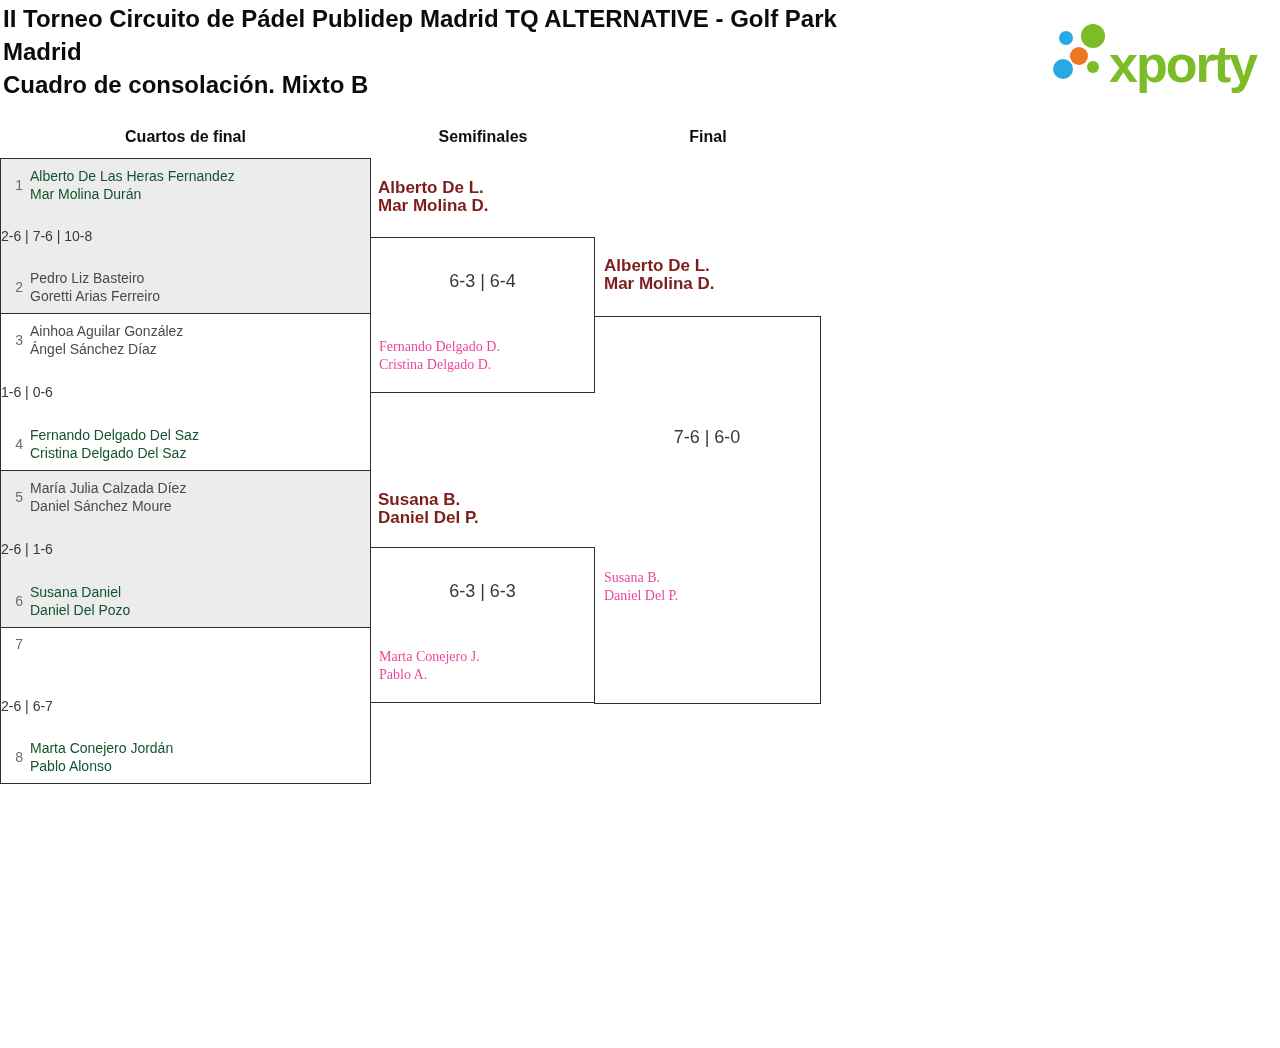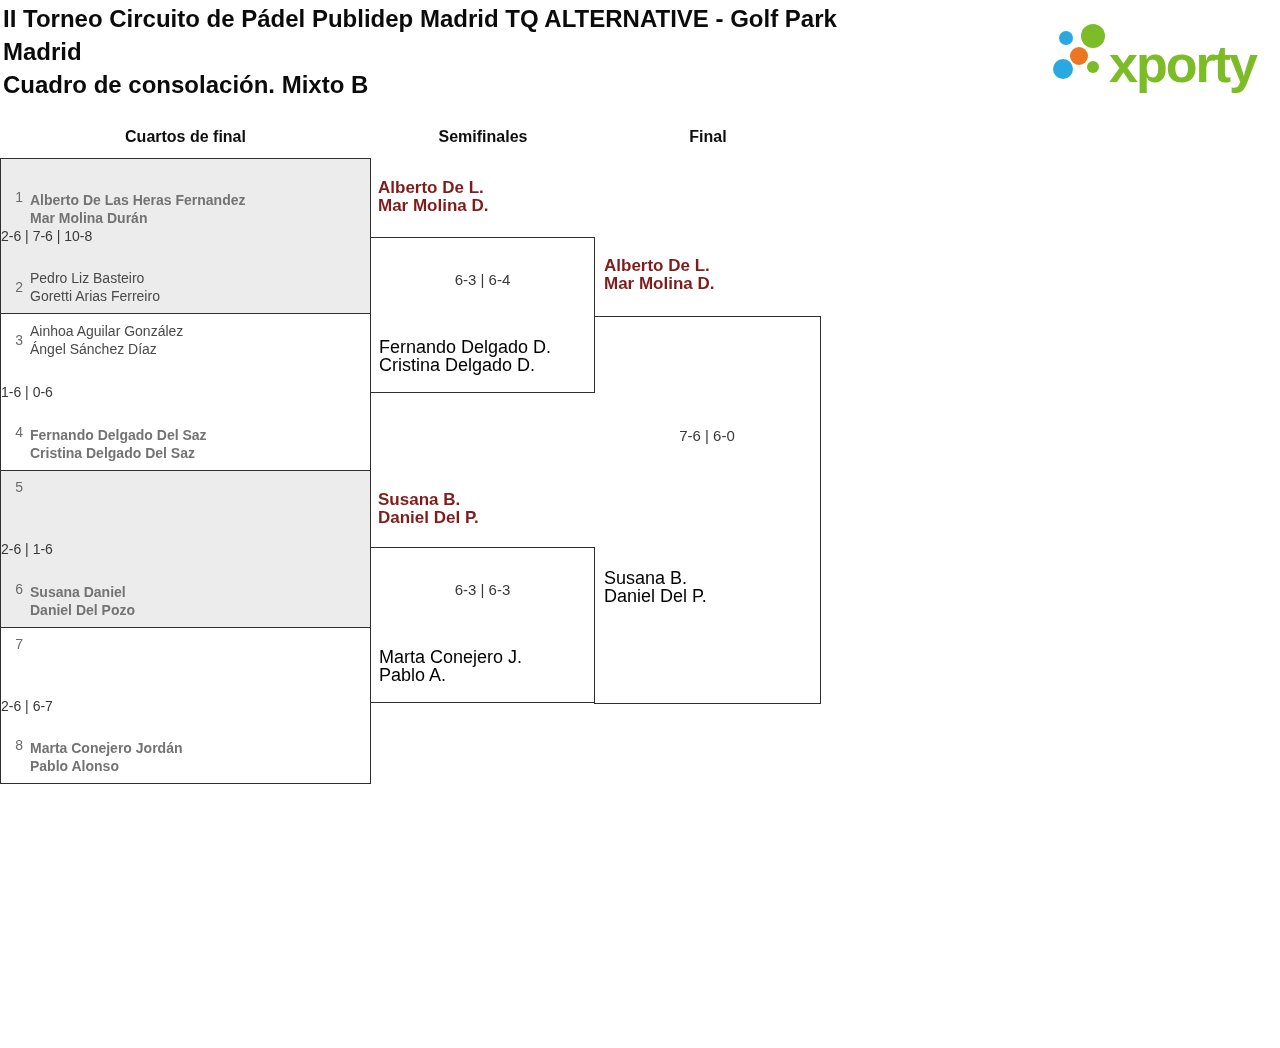--- a/index.html
+++ b/index.html
@@ -28,39 +28,39 @@
   .qf-block.gray{background:#ececec;}
   .qf-b1{height:156px;}
   .qf-b2{height:158px;}
   .qf-b3{height:158px;}
   .qf-b4{height:157px;}
   .pair{position:absolute;left:0;right:0;display:flex;align-items:center;padding-left:6px;}
   .pair.top{top:8px;}
   .pair.bottom{bottom:8px;}
   .seed{min-width:16px;text-align:right;font-size:14px;color:#6b6b6b;margin-right:7px;flex:none;}
   .names{font-size:14px;line-height:18px;color:#4a4a4a;}
-  .names.winner{font-weight:700;color:#737373;margin-top:24px;}
+  .names.winner{font-weight:400;color:#14532d;}
   .score{
     position:absolute;left:0;right:0;top:50%;transform:translateY(-50%);
     font-size:14px;color:#383838;
   }
   
   .match-box{box-sizing:border-box;border:1px solid #2f2f2f;background:transparent;}
   .sf-box{left:370px;width:225px;height:156px;}
   .sf1{top:237px;}
   .sf2{top:547px;}
   .final-box{left:594px;top:316px;width:227px;height:388px;border-left:none;}
   .adv-label{font-size:17px;line-height:18px;font-weight:700;color:#7f1d1d;}
   .adv-sf1{left:378px;top:179px;}
   .adv-sf2{left:378px;top:491px;}
   .adv-final{left:604px;top:257px;}
-  .box-score{position:absolute;left:0;right:0;text-align:center;font-size:15px;color:#383838;}
+  .box-score{position:absolute;left:0;right:0;text-align:center;font-size:18px;color:#383838;}
   .sf-box .box-score{top:33px;}
   .final-box .box-score{top:110px;}
-  .box-loser{position:absolute;font-size:18px;line-height:18px;color:#000000;}
+  .box-loser{position:absolute;font-size:14px;line-height:18px;color:#ec4899;font-family:Liberation Serif, serif;}
   .sf-box .box-loser{left:8px;top:100px;}
   .final-box .box-loser{left:10px;top:252px;}
 </style>
 </head>
 <body>
 
 <div class="abs title-block">
   <div class="title-line">II Torneo Circuito de Pádel Publidep Madrid TQ ALTERNATIVE - Golf Park Madrid</div>
   <div class="title-line">Cuadro de consolación. Mixto B</div>
 </div>
@@ -114,20 +114,24 @@
       <div class="names winner">
         <div>Fernando Delgado Del Saz</div>
         <div>Cristina Delgado Del Saz</div>
       </div>
     </div>
   </div>
 
   <div class="qf-block gray qf-b3">
     <div class="pair top">
       <span class="seed">5</span>
+      <div class="names">
+        <div>María Julia Calzada Díez</div>
+        <div>Daniel Sánchez Moure</div>
+      </div>
     </div>
     <div class="score">2-6 | 1-6</div>
     <div class="pair bottom">
       <span class="seed">6</span>
       <div class="names winner">
         <div>Susana Daniel</div>
         <div>Daniel Del Pozo</div>
       </div>
     </div>
   </div>

